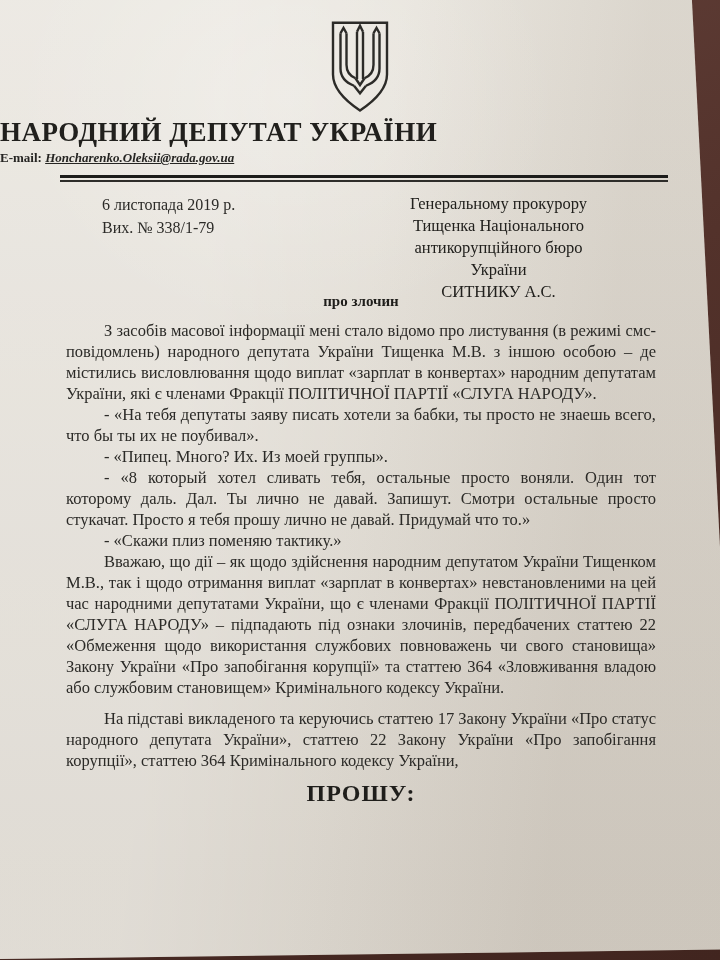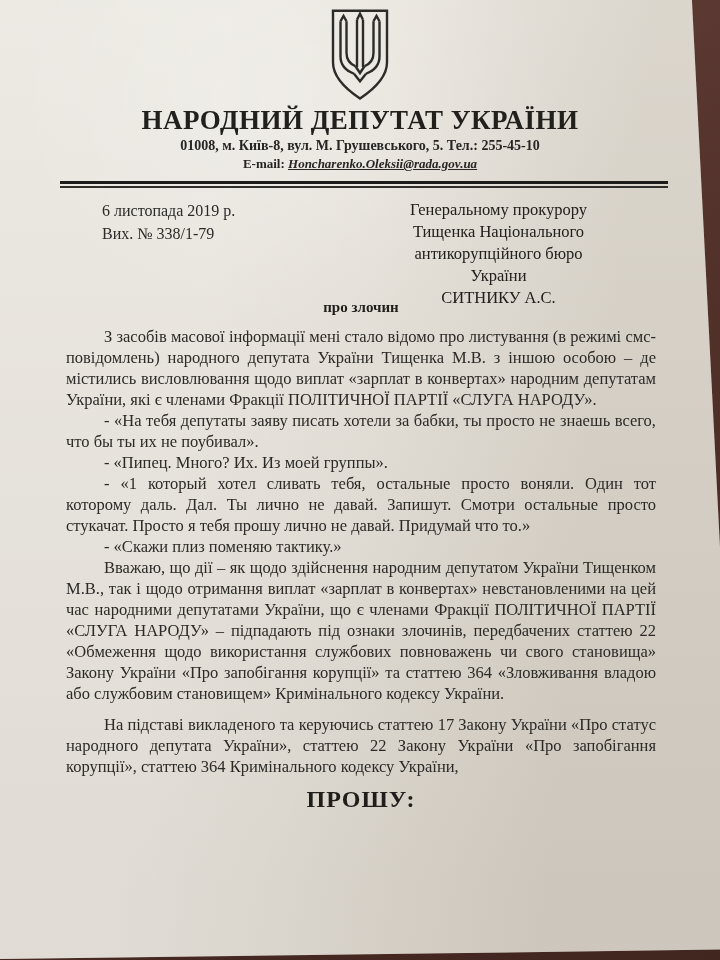--- a/index.html
+++ b/index.html
@@ -17,21 +17,21 @@
   .paper {
     position: absolute; inset: 0;
     clip-path: polygon(0 0, 96.1% 0, 100% 57%, 100% 98.9%, 62% 99.3%, 0 99.9%);
     background:
       linear-gradient(97deg, rgba(255,255,255,0.20) 28%, rgba(255,255,255,0.04) 48%, rgba(104,86,66,0.10) 78%),
       radial-gradient(ellipse 55% 35% at 40% 10%, rgba(255,255,255,0.22), rgba(255,255,255,0) 70%),
       linear-gradient(180deg, rgba(255,255,255,0.06) 0%, rgba(88,72,56,0.10) 92%),
       #e7e3db;
     color: #2b2a27;
   }
-  .letterhead { text-align: center; padding-top: 7px; }
+  .letterhead { text-align: left; padding-top: 19px; }
   .emblem { display: block; margin: 0 auto; }
   .org-title {
     margin-top: 2px;
     font-size: 27px; font-weight: bold;
     letter-spacing: 0.5px;
     color: #21201d;
     white-space: nowrap;
   }
   .org-address { margin-top: 2px; font-size: 14px; font-weight: bold; color: #262523; }
   .org-email { margin-top: 2px; font-size: 13px; font-weight: bold; color: #262523; }
@@ -90,21 +90,20 @@
           <path d="M68 19 V61 Q68 74 56 79"></path>
           <path d="M76 19 L72 12 L68 19"></path>
           <path d="M46 17 V80"></path>
           <path d="M54 17 V80"></path>
           <path d="M46 17 L50 9 L54 17"></path>
           <path d="M44 79 L50 88 L56 79"></path>
           <path d="M42 89 L50 99 L58 89"></path>
         </g>
       </svg>
       <div class="org-title">НАРОДНИЙ ДЕПУТАТ УКРАЇНИ</div>
-      <div class="org-address">01008, м. Київ-8, вул. М. Грушевського, 5. Тел.: 255-45-10</div>
       <div class="org-email"><span>E-mail:</span> <span class="email-addr">Honcharenko.Oleksii@rada.gov.ua</span></div>
     </div>
 
     <div class="rule"></div>
 
     <div class="content">
 
       <div class="meta-row">
         <div class="meta-left">
           <div>6 листопада 2019 р.</div>
@@ -120,21 +119,21 @@
       </div>
 
       <div class="doc-title">
         <div class="subtitle">про злочин</div>
       </div>
 
       <div class="body-text">
         <p>З засобів масової інформації мені стало відомо про листування (в режимі смс-повідомлень) народного депутата України Тищенка М.В. з іншою особою – де містились висловлювання щодо виплат «зарплат в конвертах» народним депутатам України, які є членами Фракції ПОЛІТИЧНОЇ ПАРТІЇ «СЛУГА НАРОДУ».</p>
         <p>- «На тебя депутаты заяву писать хотели за бабки, ты просто не знаешь всего, что бы ты их не поубивал».</p>
         <p>- «Пипец. Много? Их. Из моей группы».</p>
-        <p>- «1 который хотел сливать тебя, остальные просто воняли. Один тот которому даль. Дал. Ты лично не давай. Запишут. Смотри остальные просто стукачат. Просто я тебя прошу лично не давай. Придумай что то.»</p>
+        <p>- «8 который хотел сливать тебя, остальные просто воняли. Один тот которому даль. Дал. Ты лично не давай. Запишут. Смотри остальные просто стукачат. Просто я тебя прошу лично не давай. Придумай что то.»</p>
         <p>- «Скажи плиз поменяю тактику.»</p>
         <p>Вважаю, що дії – як щодо здійснення народним депутатом України Тищенком М.В., так і щодо отримання виплат «зарплат в конвертах» невстановленими на цей час народними депутатами України, що є членами Фракції ПОЛІТИЧНОЇ ПАРТІЇ «СЛУГА НАРОДУ» – підпадають під ознаки злочинів, передбачених статтею 22 «Обмеження щодо використання службових повноважень чи свого становища» Закону України «Про запобігання корупції» та статтею 364 «Зловживання владою або службовим становищем» Кримінального кодексу України.</p>
         <p class="spaced">На підставі викладеного та керуючись статтею 17 Закону України «Про статус народного депутата України», статтею 22 Закону України «Про запобігання корупції», статтею 364 Кримінального кодексу України,</p>
       </div>
 
       <div class="closing">ПРОШУ:</div>
 
     </div>
   </div>
 </div>

